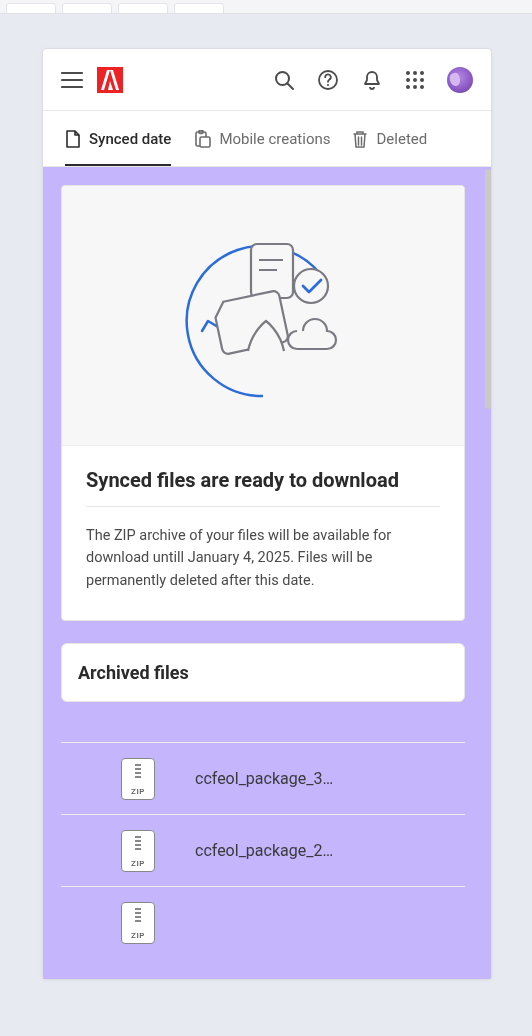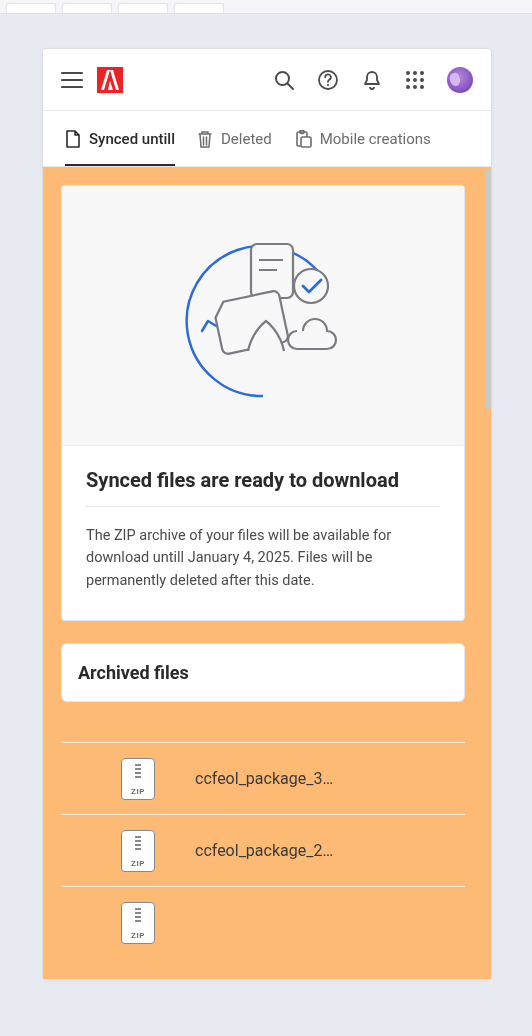--- a/index.html
+++ b/index.html
@@ -89,21 +89,21 @@
   }
   .tab.active {
     color: #2b2b2b;
     border-bottom: 2px solid #2b2b2b;
     font-weight: 500;
   }
   .tab svg { flex-shrink: 0; }
   .content {
     flex: 1;
     overflow-y: auto;
-    background: #fdba74;
+    background: #c4b5fd;
     padding: 18px 26px 0 18px;
   }
   .scrollbar-fake {
     position: absolute;
     right: 0; top: 120px;
     width: 6px; height: 240px;
     background: #c9c9c9;
     border-radius: 3px;
   }
   .card {
@@ -254,35 +254,35 @@
       </span>
       <span class="avatar"></span>
     </div>
   </div>
 
   <div class="tabs">
     <div class="tab active">
       <svg width="16" height="18" viewBox="0 0 16 18">
           <path d="M2 1 h8 l4 4 v12 H2 Z M10 1 v4 h4" stroke="#2b2b2b" stroke-width="1.6" fill="none" stroke-linejoin="round"></path>
         </svg>
-      <span>Synced untill</span>
-    </div>
-    <div class="tab">
-      <svg width="16" height="18" viewBox="0 0 16 18">
-          <path d="M2 4 h12 M5 4 V2 h6 v2 M3 4 l1 13 h8 l1-13 M6.5 7 v8 M9.5 7 v8" stroke="#6c6c6c" stroke-width="1.5" fill="none" stroke-linecap="round"></path>
-        </svg>
-      <span>Deleted</span>
+      <span>Synced date</span>
     </div>
     <div class="tab">
       <svg width="18" height="18" viewBox="0 0 18 18">
           <rect x="3" y="2" width="10" height="14" rx="1.5" stroke="#6c6c6c" stroke-width="1.6" fill="none"></rect>
           <rect x="6" y="0.5" width="4" height="3" rx="1" stroke="#6c6c6c" stroke-width="1.6" fill="none"></rect>
           <rect x="7" y="7" width="10" height="10" rx="1.5" stroke="#6c6c6c" stroke-width="1.6" fill="#fff"></rect>
         </svg>
       <span>Mobile creations</span>
+    </div>
+    <div class="tab">
+      <svg width="16" height="18" viewBox="0 0 16 18">
+          <path d="M2 4 h12 M5 4 V2 h6 v2 M3 4 l1 13 h8 l1-13 M6.5 7 v8 M9.5 7 v8" stroke="#6c6c6c" stroke-width="1.5" fill="none" stroke-linecap="round"></path>
+        </svg>
+      <span>Deleted</span>
     </div>
   </div>
 
   <div class="content">
 
     <div class="card">
       <div class="illus-wrap">
         <svg width="180" height="180" viewBox="0 0 180 180">
           <path d="M90 170 A75 75 0 1 1 155 60" stroke="#2b6cd9" stroke-width="2.5" fill="none"></path>
           <path d="M30 60 l-6 10 M30 60 l10 6" stroke="#2b6cd9" stroke-width="2.5" fill="none" stroke-linecap="round" transform="translate(5,35)"></path>

